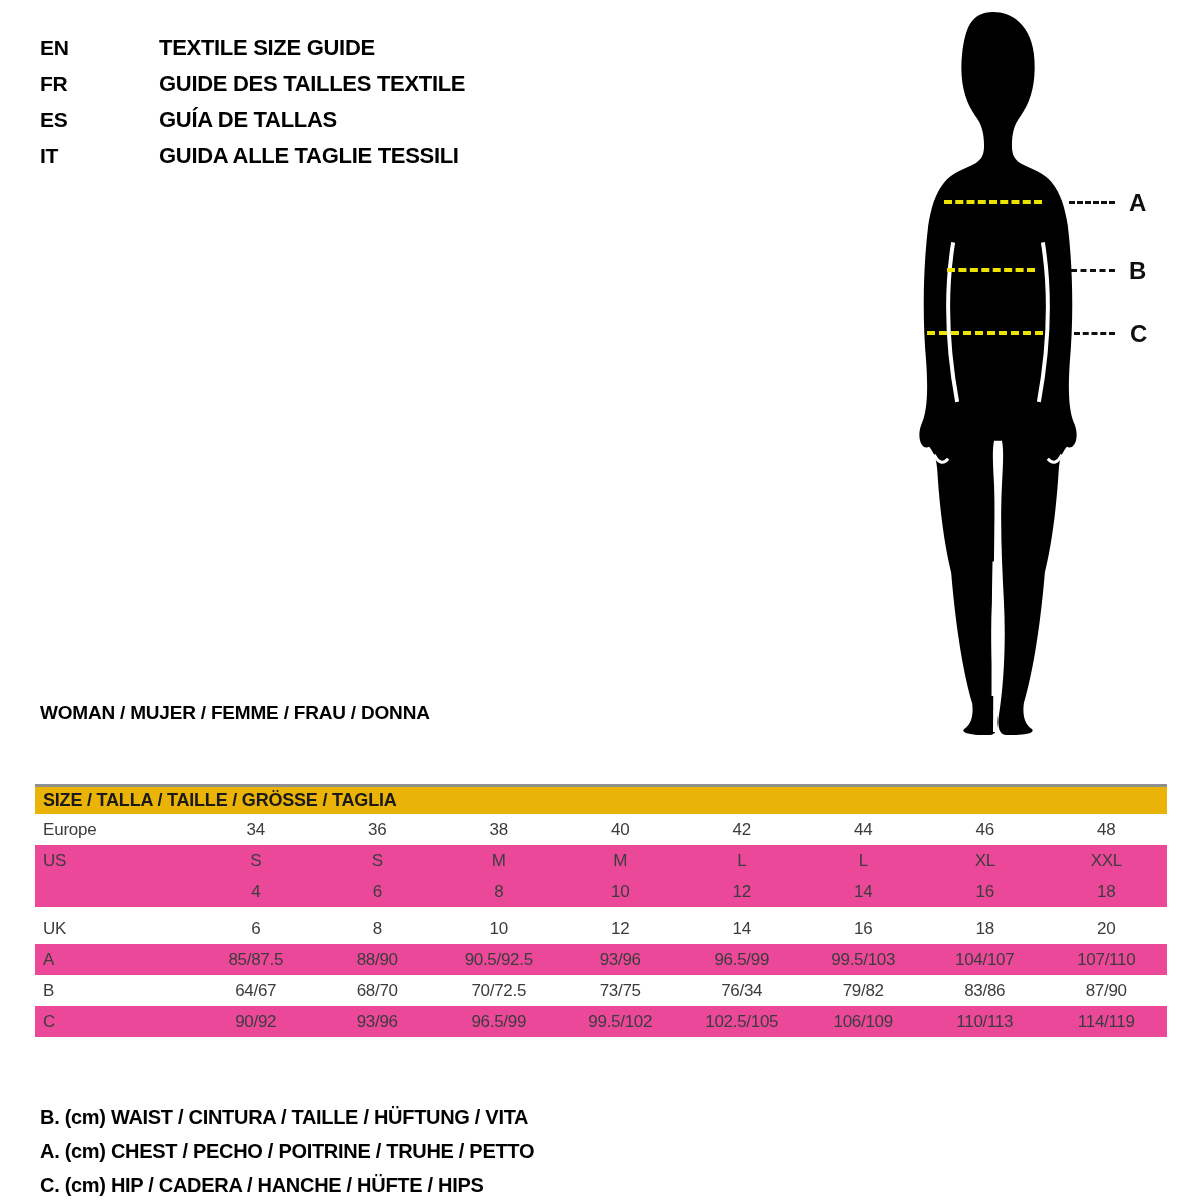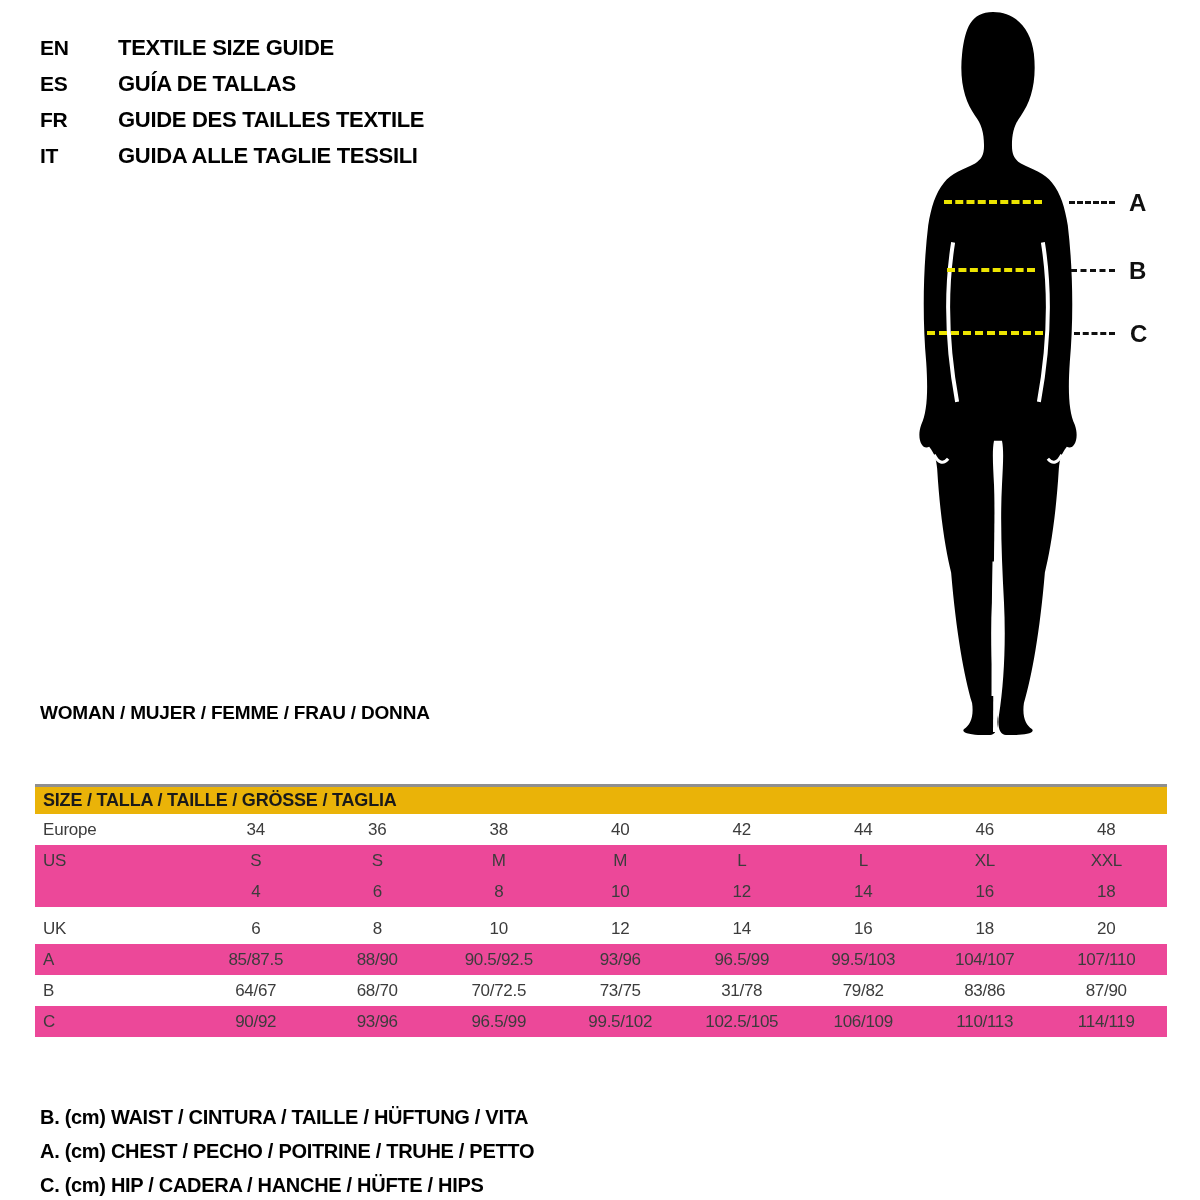--- a/index.html
+++ b/index.html
@@ -5,21 +5,21 @@
   * { margin:0; padding:0; box-sizing:border-box; }
   html,body { background:#ffffff; }
   body { font-family:"Liberation Sans", sans-serif; }
   .page {
     position:relative; width:1200px; height:1200px; background:#fff;
     overflow:hidden; color:#000;
   }
 
   
   .langs { position:absolute; left:40px; top:30px; }
-  .lang-row { display:flex; height:36px; align-items:center; }
+  .lang-row { display:flex; height:36px; align-items:center;gap:41px; }
   .lang-code {
     width:78px; font-size:21px; font-weight:bold; letter-spacing:-0.3px;
   }
   .lang-title {
     font-size:22px; font-weight:bold; letter-spacing:-0.3px; white-space:nowrap;
   }
 
   
   .figure-wrap { position:absolute; left:0; top:0; width:1200px; height:740px; }
   .silhouette { position:absolute; left:893px; top:8px; width:210px; height:728px; }
@@ -69,26 +69,26 @@
 <body>
 
 <div class="page">
 
   <div class="langs">
     <div class="lang-row">
       <span class="lang-code">EN</span>
       <span class="lang-title">TEXTILE SIZE GUIDE</span>
     </div>
     <div class="lang-row">
+      <span class="lang-code">FR</span>
+      <span class="lang-title">GUIDE DES TAILLES TEXTILE</span>
+    </div>
+    <div class="lang-row">
       <span class="lang-code">ES</span>
       <span class="lang-title">GUÍA DE TALLAS</span>
-    </div>
-    <div class="lang-row">
-      <span class="lang-code">FR</span>
-      <span class="lang-title">GUIDE DES TAILLES TEXTILE</span>
     </div>
     <div class="lang-row">
       <span class="lang-code">IT</span>
       <span class="lang-title">GUIDA ALLE TAGLIE TESSILI</span>
     </div>
   </div>
 
   <div class="figure-wrap">
     <svg class="silhouette" viewBox="0 0 210 730" xmlns="http://www.w3.org/2000/svg" aria-hidden="true">
       <path fill="#000000" d="
@@ -217,21 +217,21 @@
       <div class="tcell">104/107</div>
       <div class="tcell">107/110</div>
     </div>
 
     <div class="trow">
       <div class="tlabel">B</div>
       <div class="tcell">64/67</div>
       <div class="tcell">68/70</div>
       <div class="tcell">70/72.5</div>
       <div class="tcell">73/75</div>
-      <div class="tcell">31/78</div>
+      <div class="tcell">76/34</div>
       <div class="tcell">79/82</div>
       <div class="tcell">83/86</div>
       <div class="tcell">87/90</div>
     </div>
 
     <div class="trow shade">
       <div class="tlabel">C</div>
       <div class="tcell">90/92</div>
       <div class="tcell">93/96</div>
       <div class="tcell">96.5/99</div>

